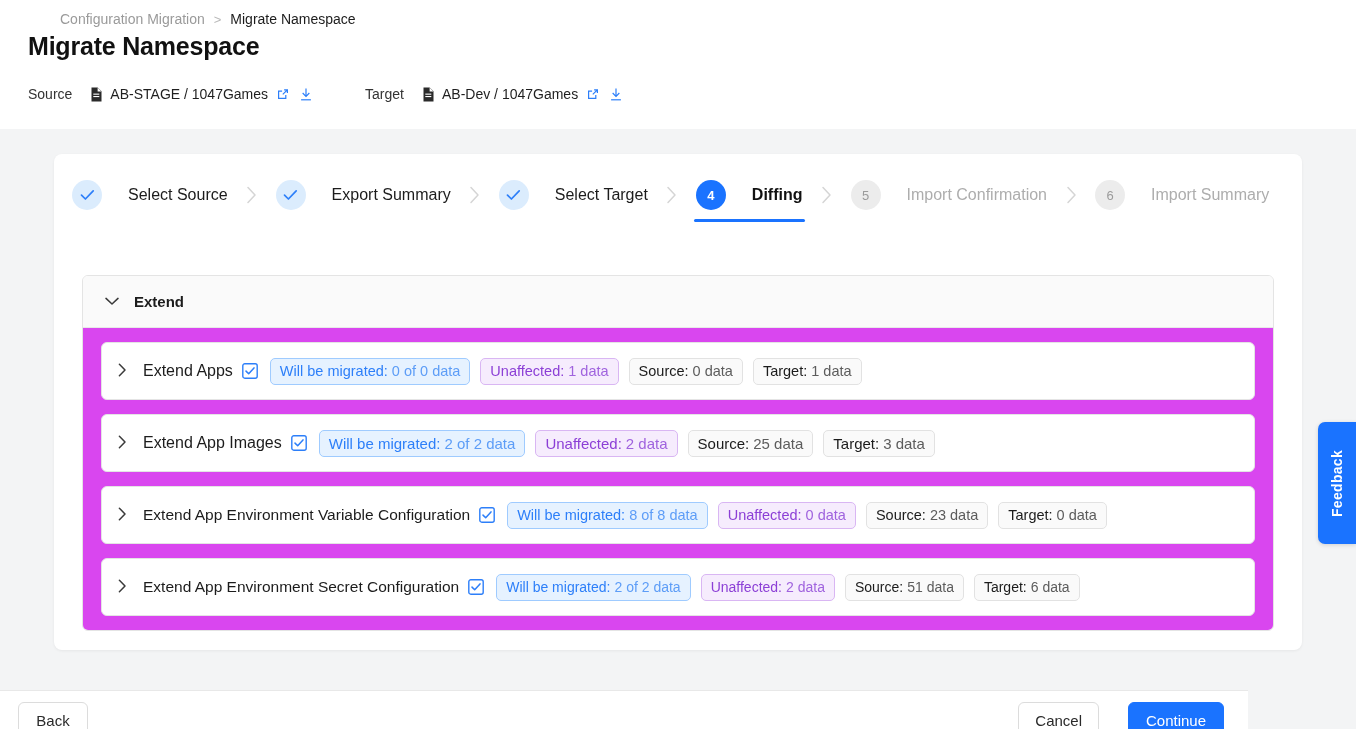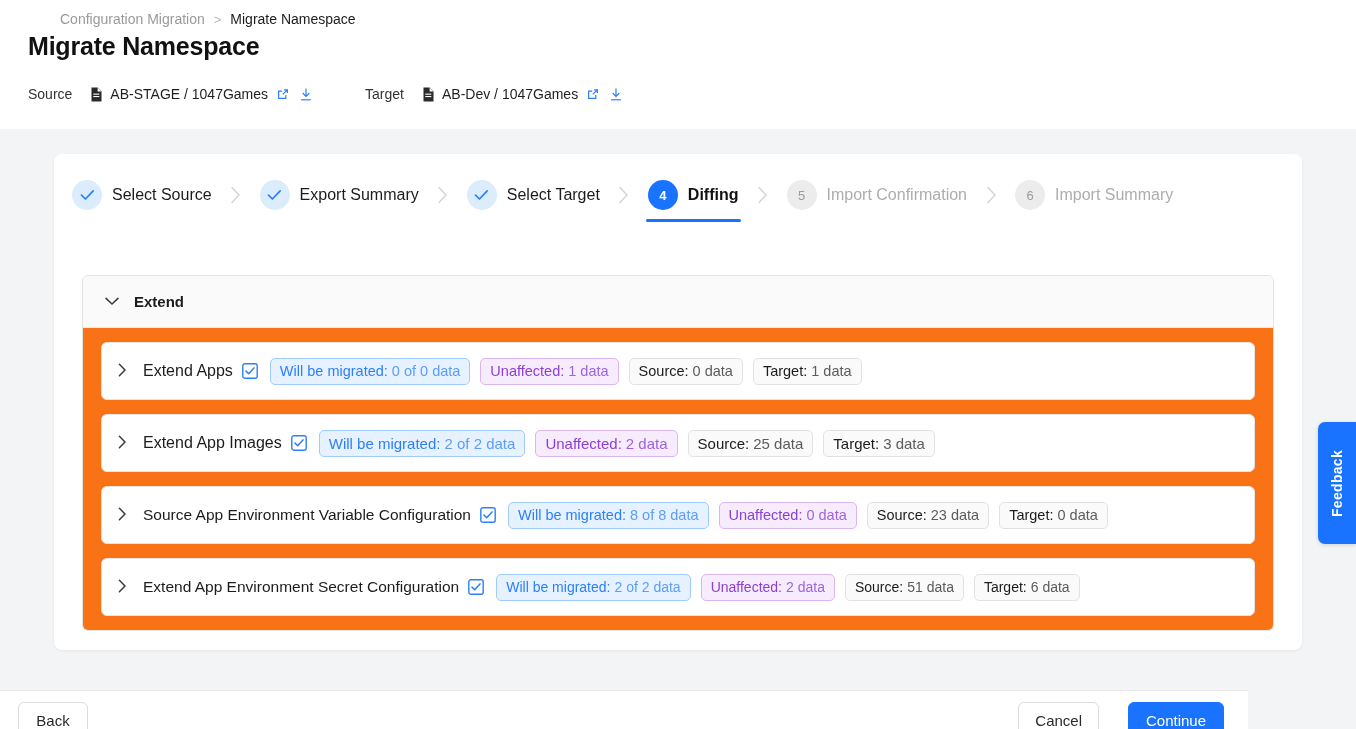--- a/index.html
+++ b/index.html
@@ -49,21 +49,21 @@
     background: #ffffff; border-radius: 8px;
     box-shadow: 0 1px 3px rgba(0,0,0,0.06);
   }
 
   
   .stepper {
     position: absolute; left: 0; top: 0; width: 1248px; height: 82px;
     display: flex; align-items: flex-start; padding: 14px 16px 0 16px;
   }
   .step { display: flex; align-items: center; position: relative; height: 54px; }
-  .step-inner { display: flex; align-items: center; gap: 10px; height: 54px; padding: 0 2px;}
+  .step-inner { display: flex; align-items: center; gap: 26px; height: 54px; padding: 0 2px;}
   .step-circle {
     width: 30px; height: 30px; border-radius: 50%;
     display: flex; align-items: center; justify-content: center;
     font-size: 13px; flex: none;
   }
   .step-circle.done { background: #dbecfd; color: #2d7ff9; }
   .step-circle.active { background: #1a73ff; color: #ffffff; font-weight: bold; }
   .step-circle.todo { background: #ececec; color: #9b9b9b; }
   .step-label { font-size: 16px; white-space: nowrap; }
   .step-label.done { color: #1c1c1c; }
@@ -84,21 +84,21 @@
     border: 1px solid #e4e4e4; border-radius: 6px; overflow: hidden;
     background: #ffffff;
   }
   .section-head {
     height: 52px; background: #fafafa; border-bottom: 1px solid #e8e8e8;
     display: flex; align-items: center; padding-left: 22px; gap: 15px;
     cursor: pointer;
   }
   .chev-down { color: #3a3a3a; font-size: 13px; line-height: 1; }
   .section-title { font-size: 15px; font-weight: bold; color: #1c1c1c; }
-  .section-body { padding: 14px 18px 14px 18px; background: #f97316; }
+  .section-body { padding: 14px 18px 14px 18px; background: #d946ef; }
 
   .row {
     border: 1px solid #e4e4e4; border-radius: 6px; background: #ffffff;
     display: flex; align-items: center; padding: 0 16px;
     margin-bottom: 14px; height: 58px;
   }
   .row:last-child { margin-bottom: 0; }
   .chev-right { color: #3a3a3a; font-size: 14px; margin-right: 16px; cursor: pointer; line-height: 1; }
   .row-name { color: #1c1c1c; white-space: nowrap; }
   .row-check {
@@ -365,21 +365,21 @@
                 <div class="badge plain" style="font-size: 15px;">
                   <b>Target:</b>
                   <span>3 data</span>
                 </div>
               </div>
             </div>
             <div class="row">
               <span class="chev-right"><svg width="9" height="14" viewBox="0 0 9 14">
                   <path d="M1.4 1.2 L7 7 L1.4 12.8" stroke="#3a3a3a" stroke-width="1.5" fill="none" stroke-linecap="round" stroke-linejoin="round"></path>
                 </svg></span>
-              <span class="row-name" style="font-size: 15.5px;">Source App Environment Variable Configuration</span>
+              <span class="row-name" style="font-size: 15.5px;">Extend App Environment Variable Configuration</span>
               <span class="row-check">
                 <svg width="16" height="16" viewBox="0 0 16 16">
                   <rect x="0.8" y="0.8" width="14.4" height="14.4" rx="2" fill="#ffffff" stroke="#2d7ff9" stroke-width="1.4"></rect>
                   <path d="M4 8.1 L6.7 10.8 L12 4.9" stroke="#2d7ff9" stroke-width="1.5" fill="none" stroke-linecap="round" stroke-linejoin="round"></path>
                 </svg>
               </span>
               <div class="badges">
                 <div class="badge migrated" style="font-size: 14.5px;">
                   <b>Will be migrated:</b>
                   <span>8 of 8 data</span>

